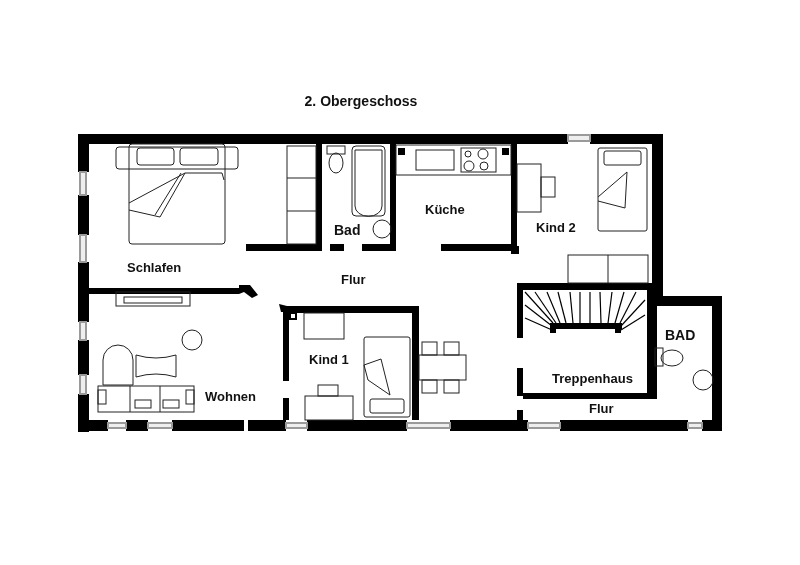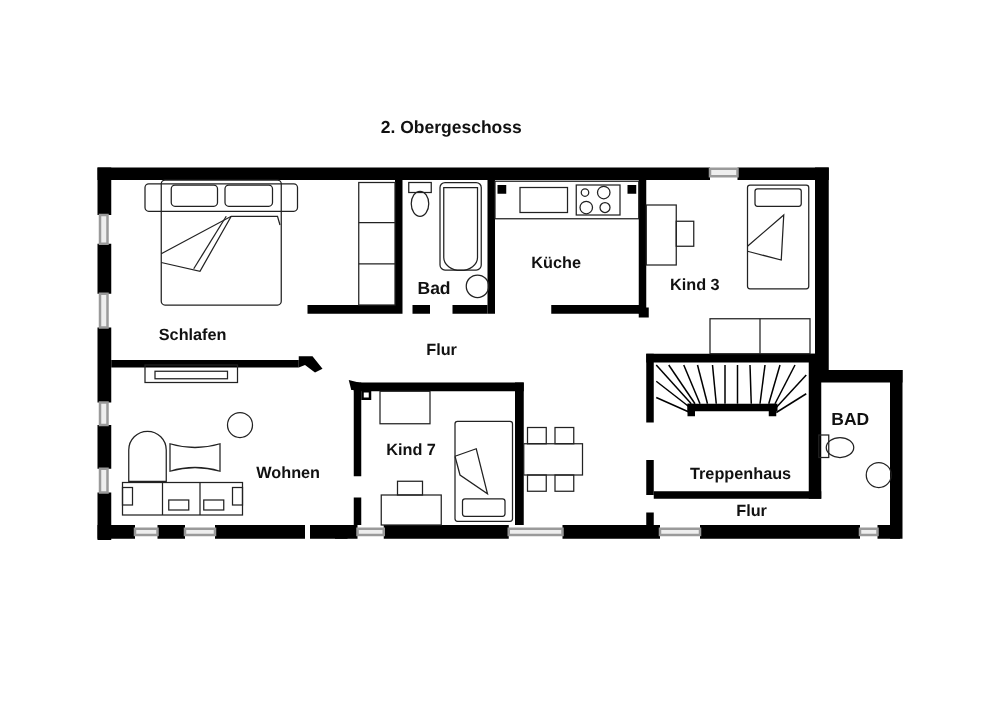--- a/index.html
+++ b/index.html
@@ -180,19 +180,19 @@
   <g fill="#000">
     <rect x="398" y="148" width="7" height="7"></rect>
     <rect x="502" y="148" width="7" height="7"></rect>
     <rect x="290" y="313" width="6" height="6" fill="none" stroke="#000" stroke-width="2"></rect>
   </g>
 </svg>
 
 <div class="label l15" style="left:127px;top:260px">Schlafen</div>
 <div class="label l14" style="left:334px;top:222px">Bad</div>
 <div class="label l15" style="left:425px;top:202px">Küche</div>
-<div class="label l15" style="left:536px;top:220px">Kind 3</div>
+<div class="label l15" style="left:536px;top:220px">Kind 2</div>
 <div class="label l15" style="left:341px;top:272px">Flur</div>
-<div class="label l15" style="left:205px;top:370px">Wohnen</div>
-<div class="label l15" style="left:309px;top:352px">Kind 7</div>
+<div class="label l15" style="left:205px;top:389px">Wohnen</div>
+<div class="label l15" style="left:309px;top:352px">Kind 1</div>
 <div class="label l15" style="left:552px;top:371px">Treppenhaus</div>
 <div class="label l14" style="left:665px;top:327px">BAD</div>
 <div class="label l13" style="left:589px;top:401px">Flur</div>
 
 </body></html>

